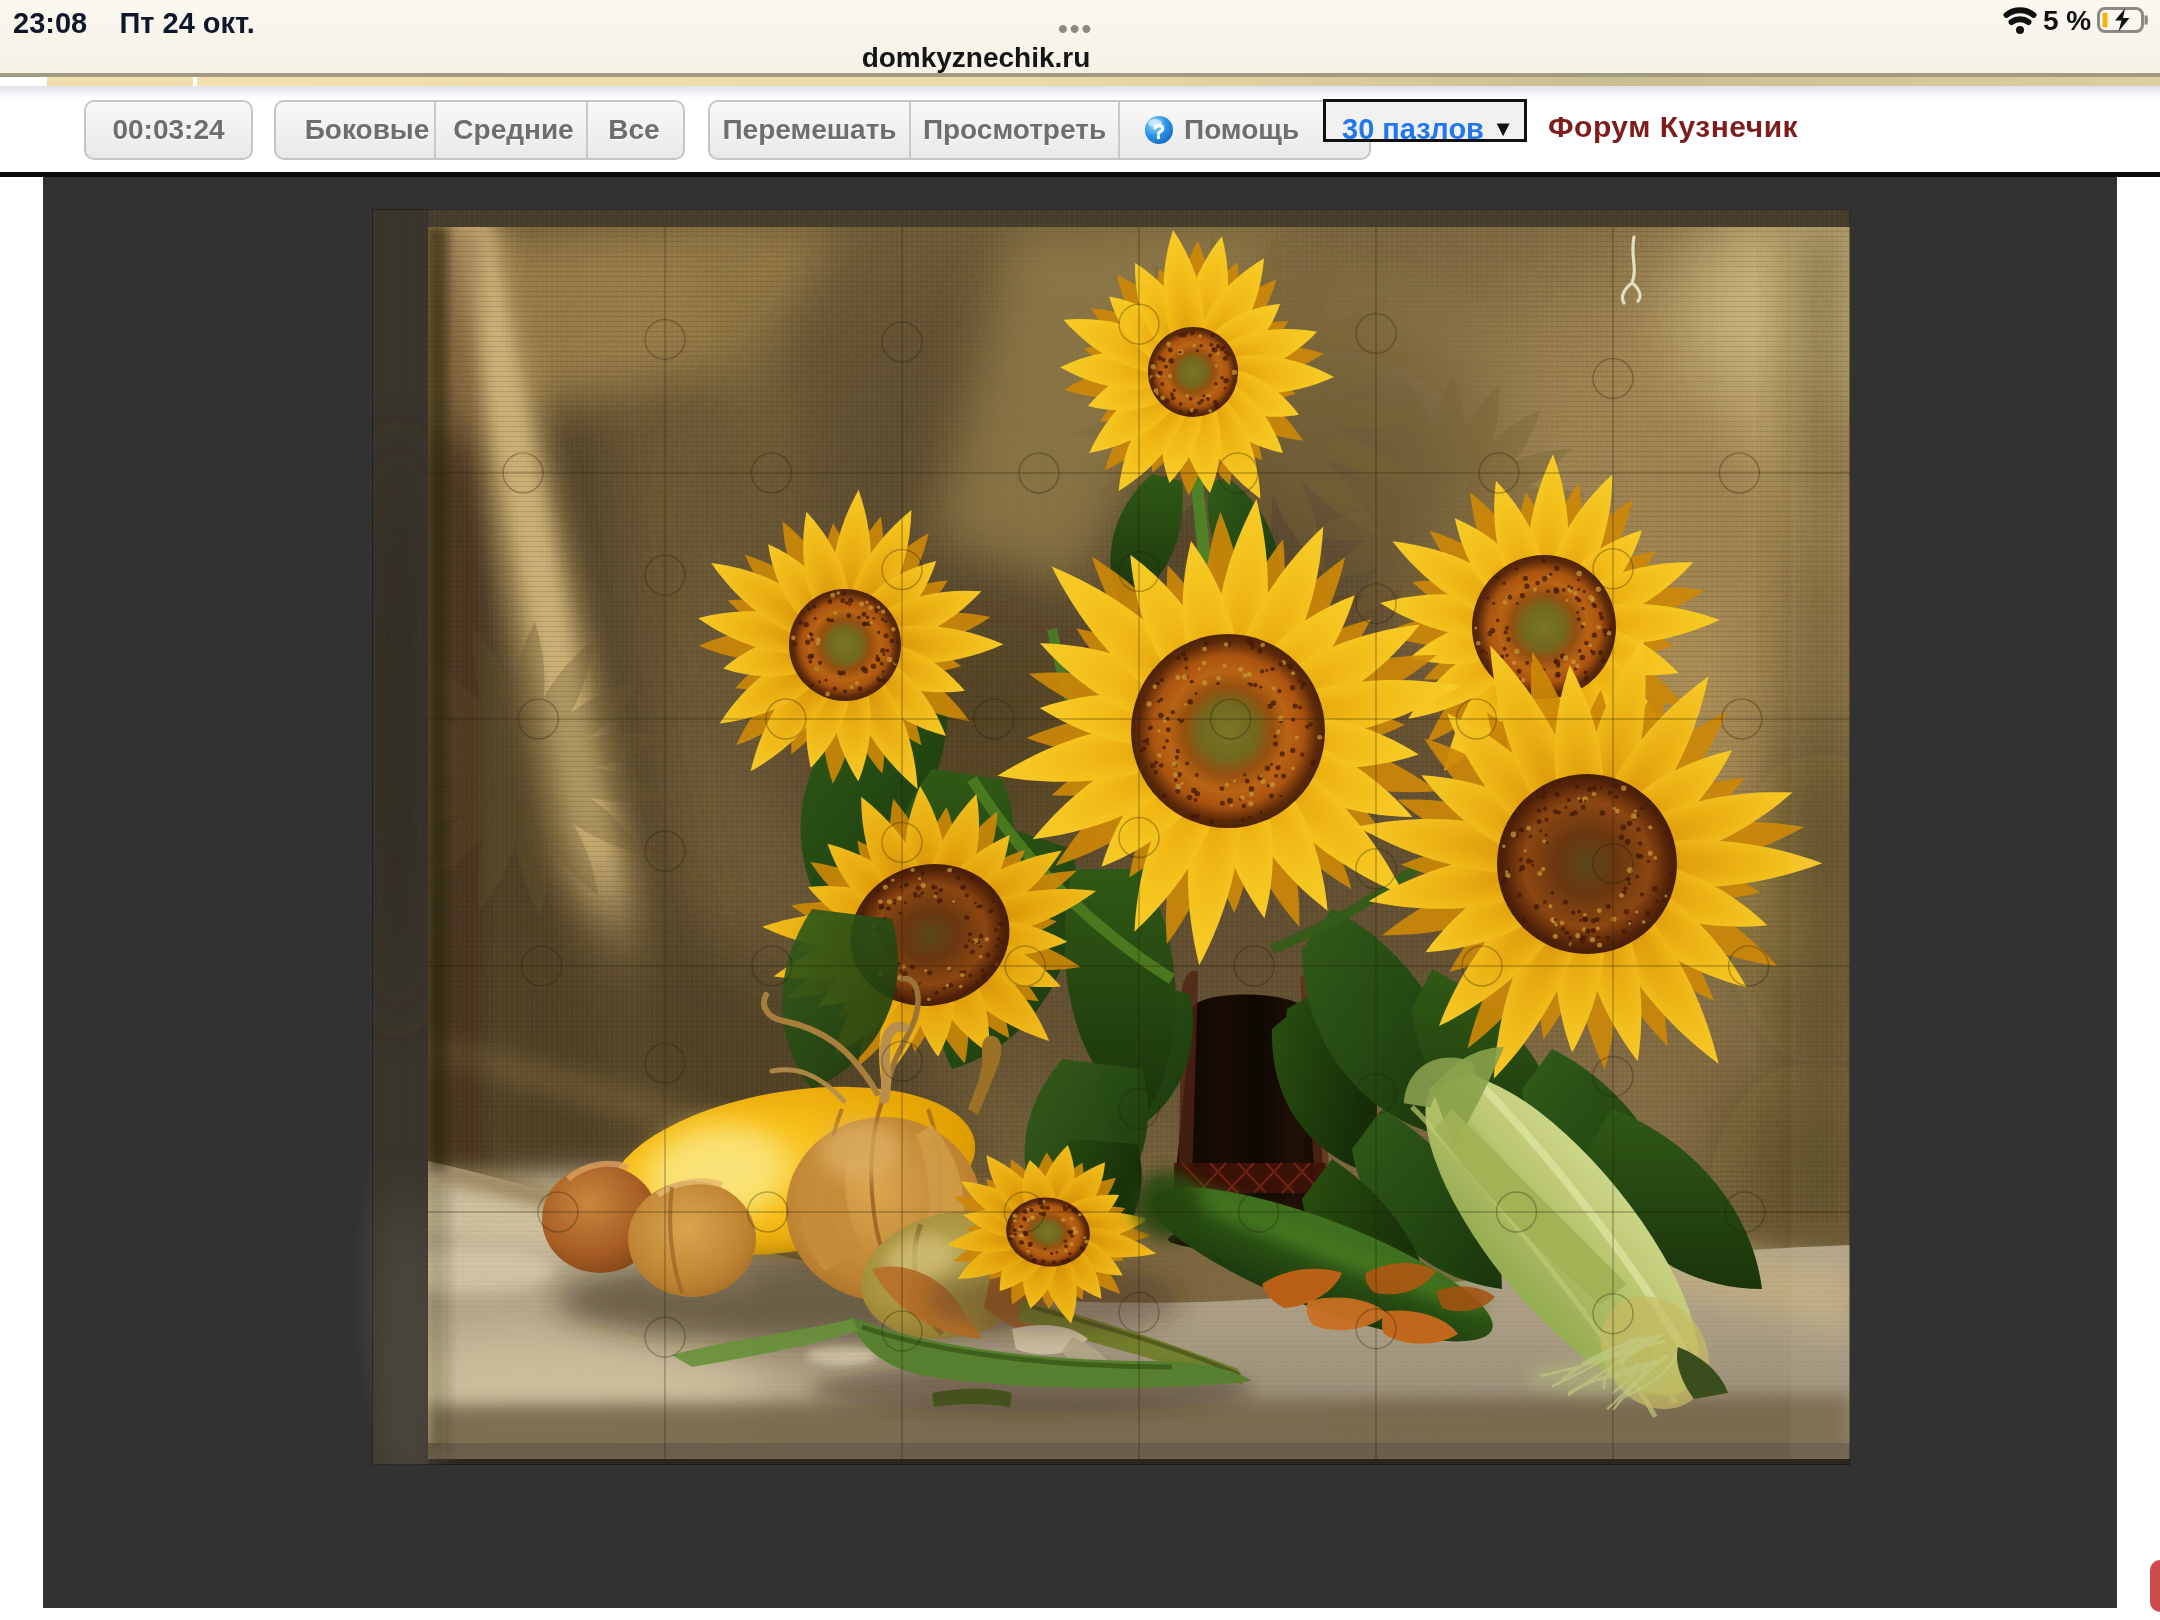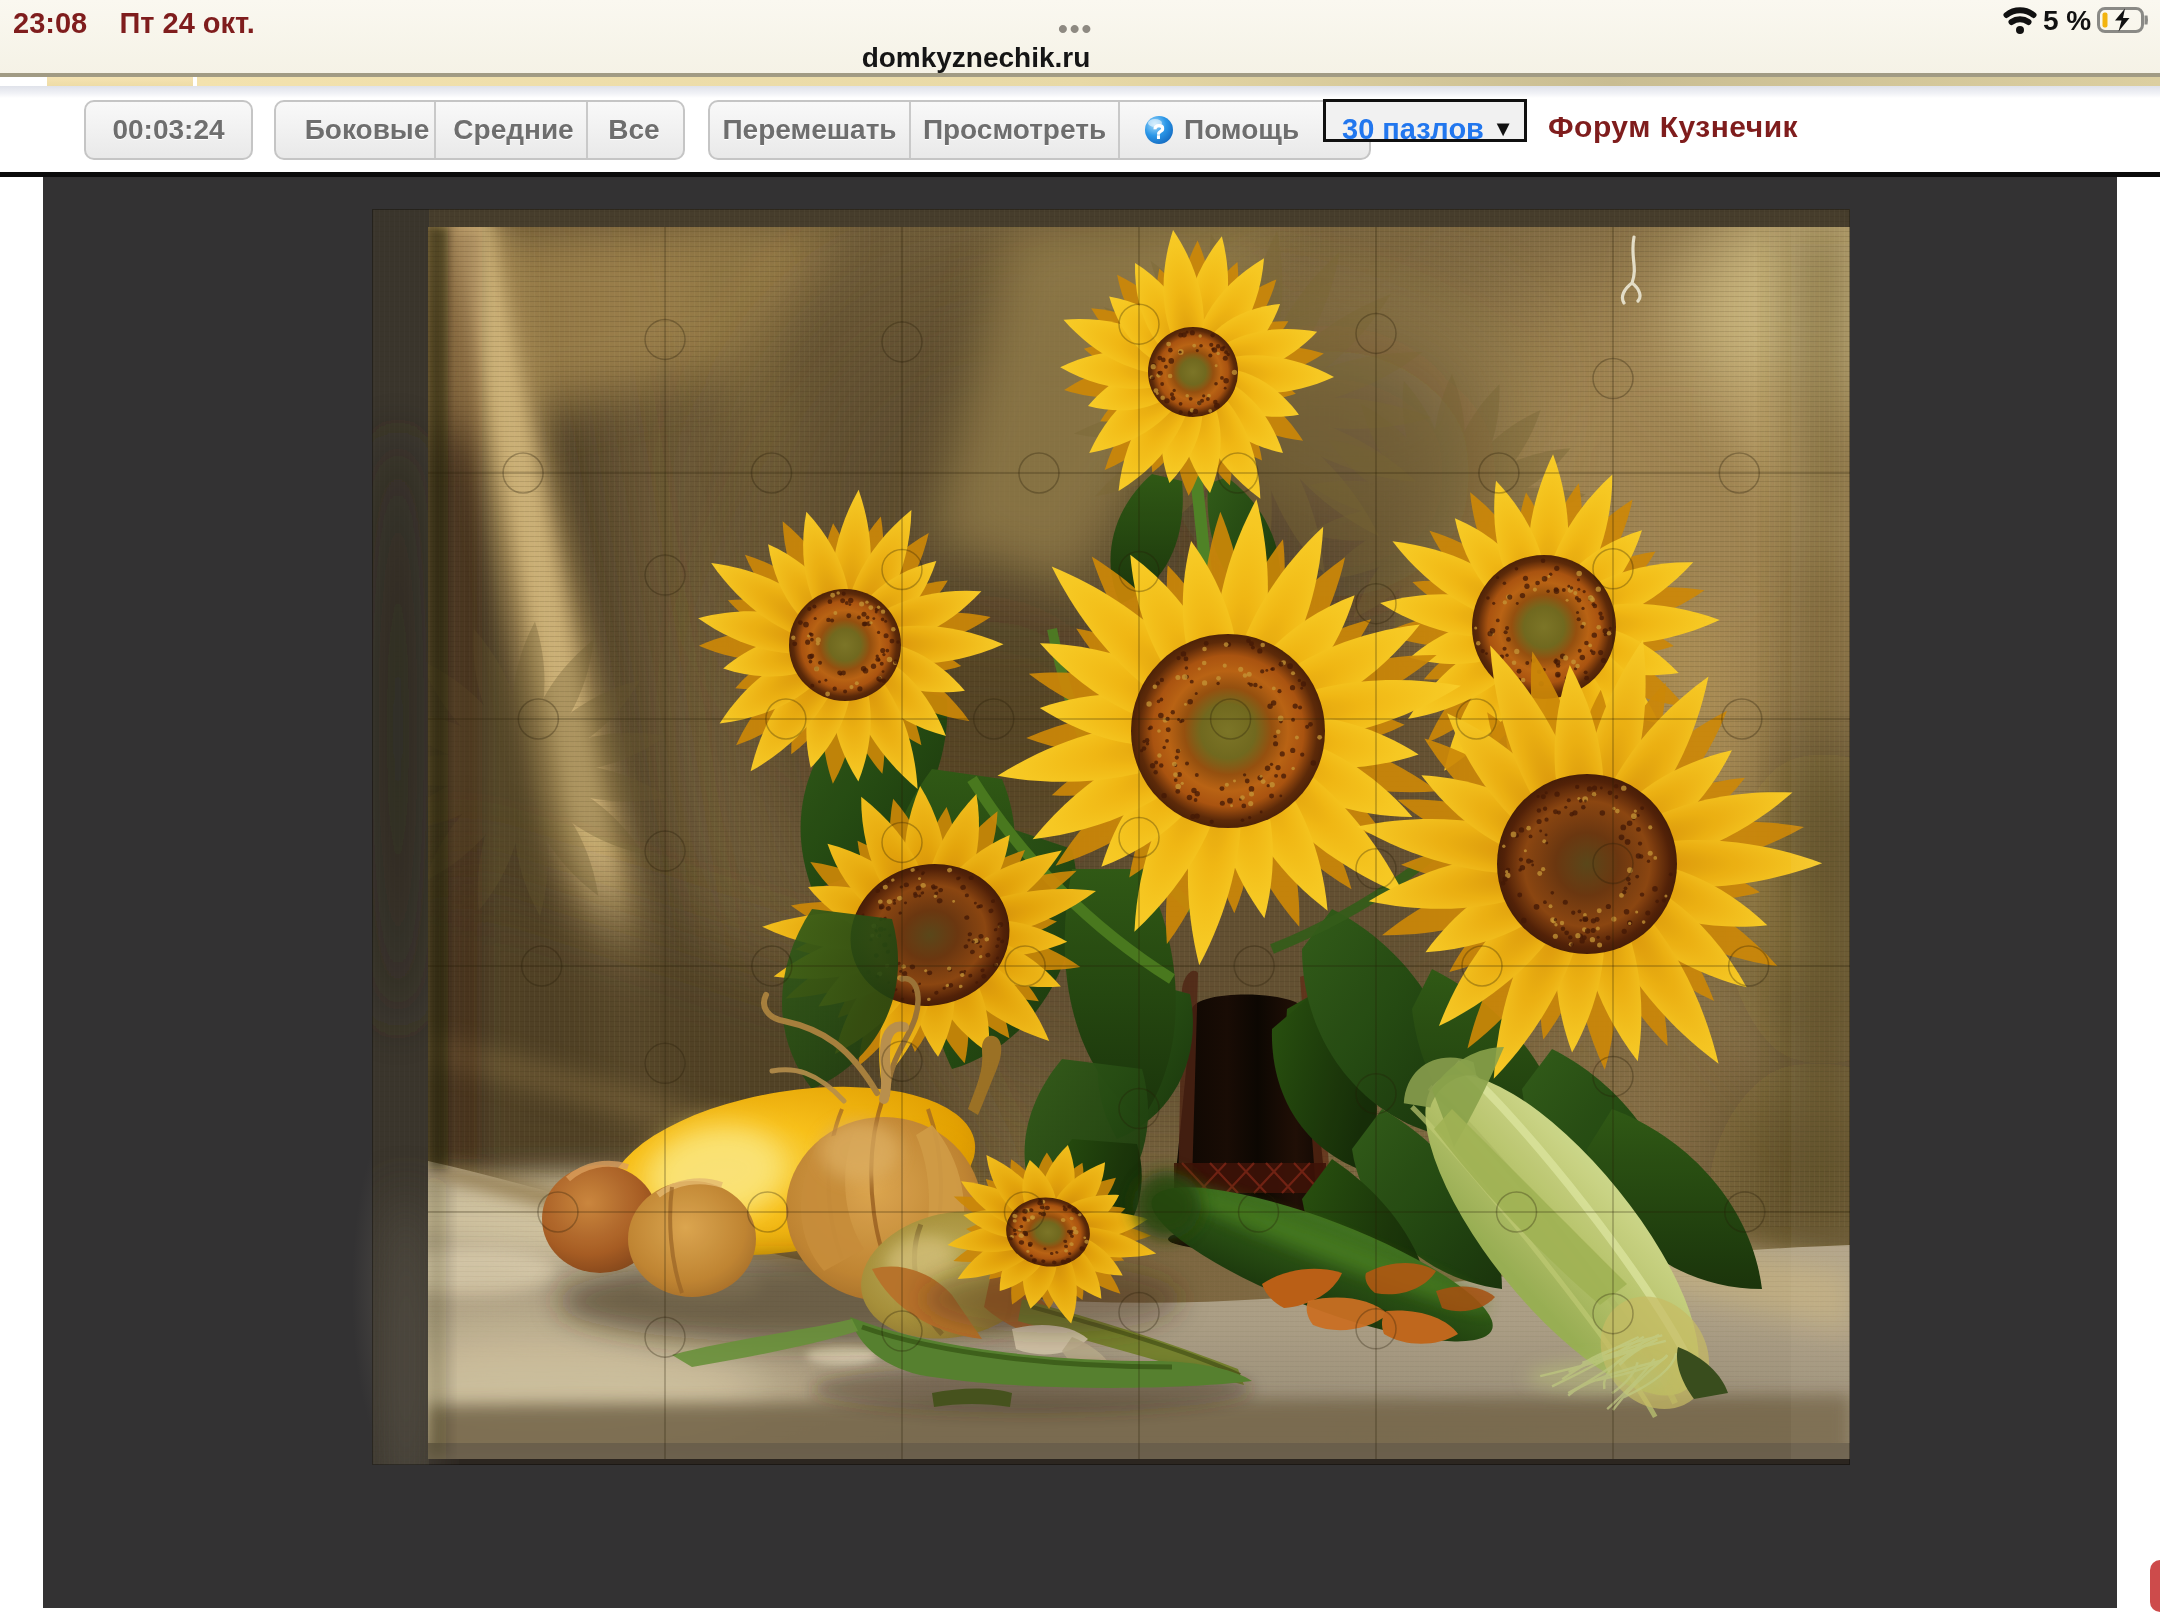--- a/index.html
+++ b/index.html
@@ -16,21 +16,21 @@
 .segb{border-left:2px solid #c9c9c9;}
 #blackline{left:0;top:172px;width:2160px;height:5px;background:#0b0b0b;}
 #board{left:43px;top:177px;width:2074px;height:1431px;background:#333233;}
 #redtab{left:2150px;top:1560px;width:26px;height:52px;background:#cd4b4b;border-radius:10px 0 0 10px;}
 #photo{left:372px;top:209px;width:1478px;height:1256px;}
 #ghost1{left:352px;top:1120px;width:90px;height:340px;background:radial-gradient(closest-side,rgba(130,122,108,0.35),rgba(130,122,108,0));}
 </style>
 </head>
 <body>
 <div class="abs" id="status"></div>
-<div class="abs" style="left:13px;top:7px;font-size:29px;font-weight:bold;color:#7f1d1d;">23:08&nbsp;&nbsp;&nbsp;&nbsp;Пт 24 окт.</div>
+<div class="abs" style="left:13px;top:7px;font-size:29px;font-weight:bold;color:#0f172a;">23:08&nbsp;&nbsp;&nbsp;&nbsp;Пт 24 окт.</div>
 <div class="abs" style="left:1058px;top:13px;font-size:28px;color:#8e8a82;letter-spacing:2px;font-weight:bold;">•••</div>
 <div class="abs" style="left:0px;top:42px;width:1952px;text-align:center;font-size:28px;font-weight:bold;color:#151515;">domkyznechik.ru</div>
 <svg class="abs" style="left:2003px;top:5px;" width="150" height="30" viewBox="0 0 150 30">
  <g fill="none" stroke="#111" stroke-linecap="round">
   <path d="M3.5,10 A22,22 0 0,1 30.5,10" stroke-width="6"></path>
   <path d="M8.5,17 A15,15 0 0,1 25.5,17" stroke-width="6"></path>
   <circle cx="17" cy="25" r="4" fill="#111" stroke="none"></circle>
  </g>
 </svg>
 <div class="abs" style="left:2043px;top:5px;font-size:28px;font-weight:bold;color:#111;">5 %</div>

